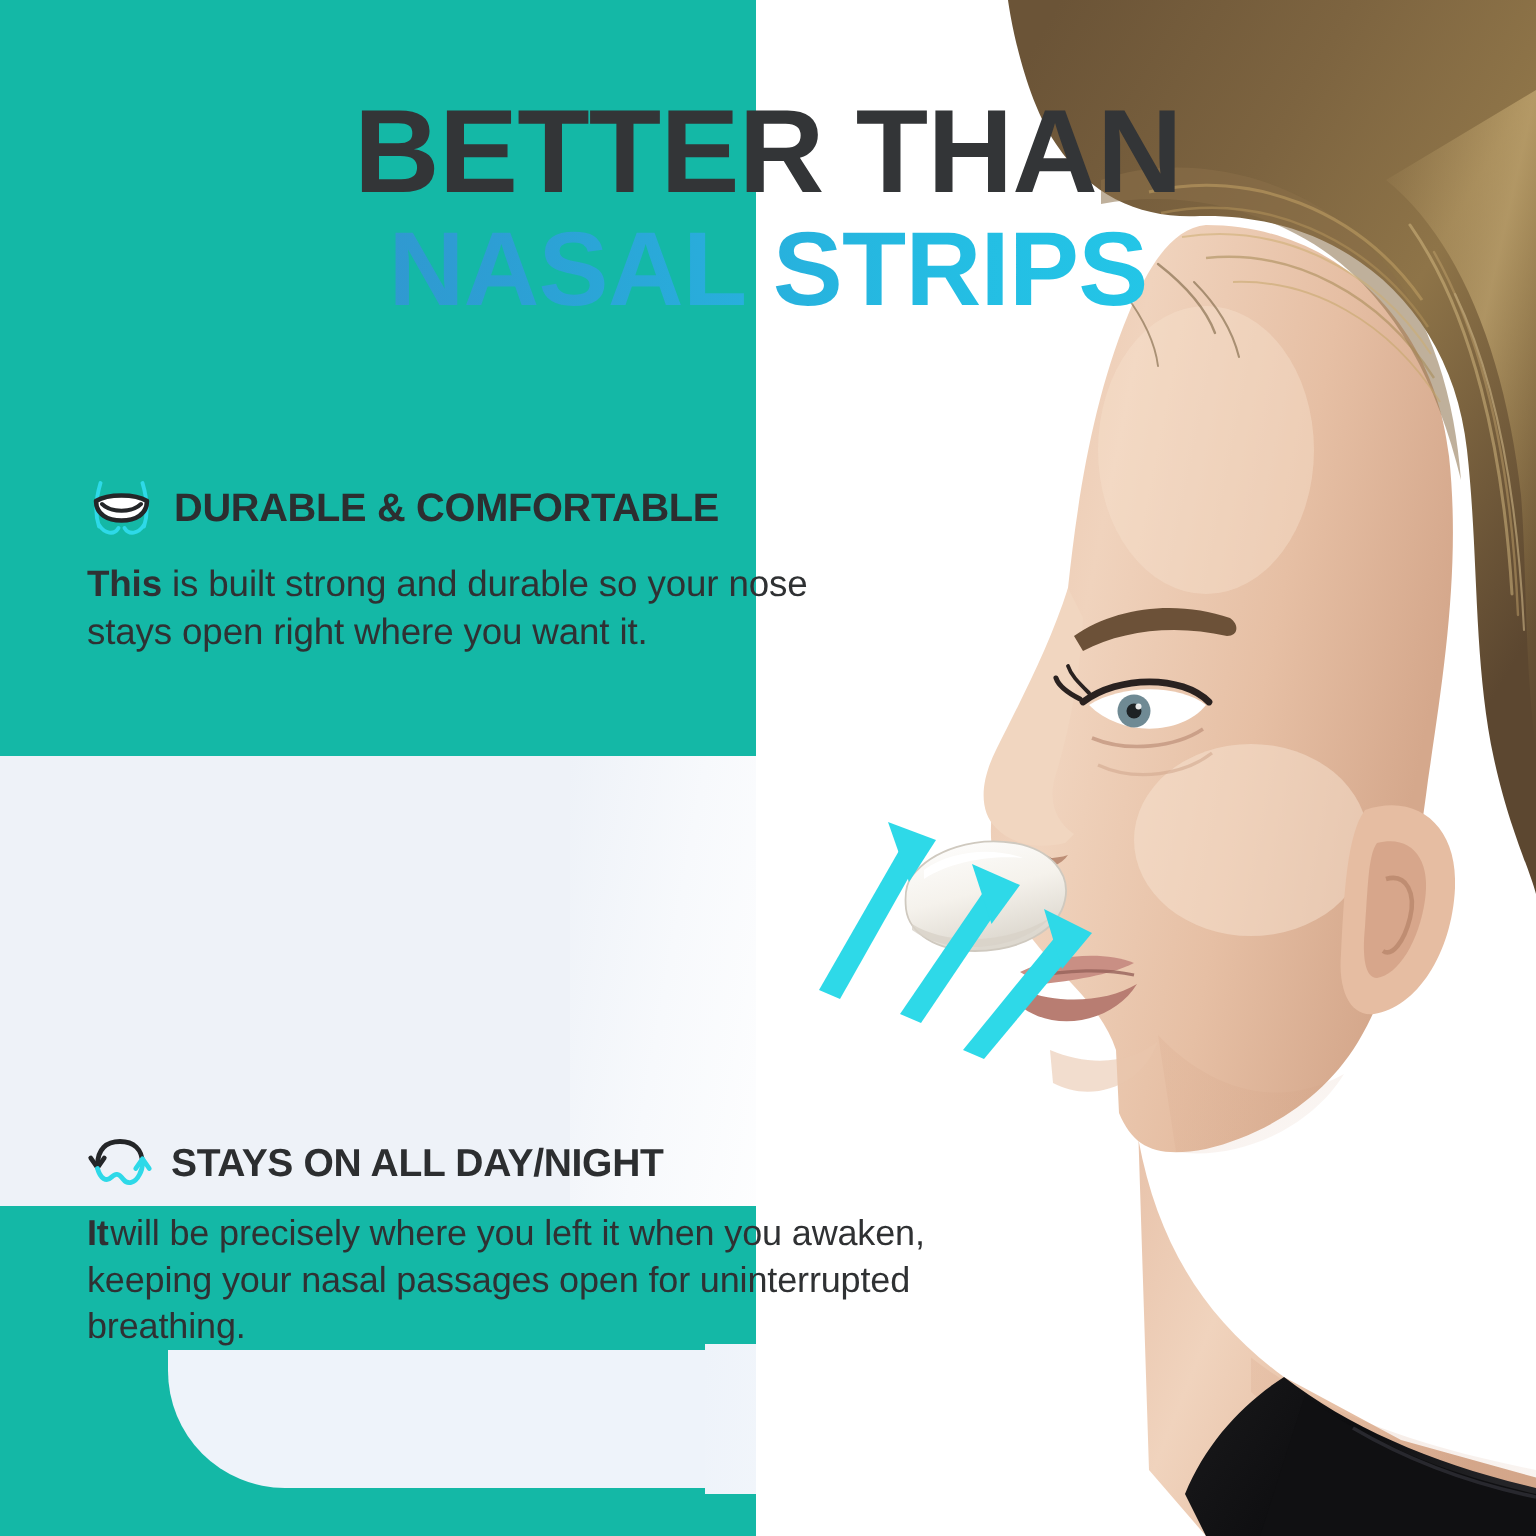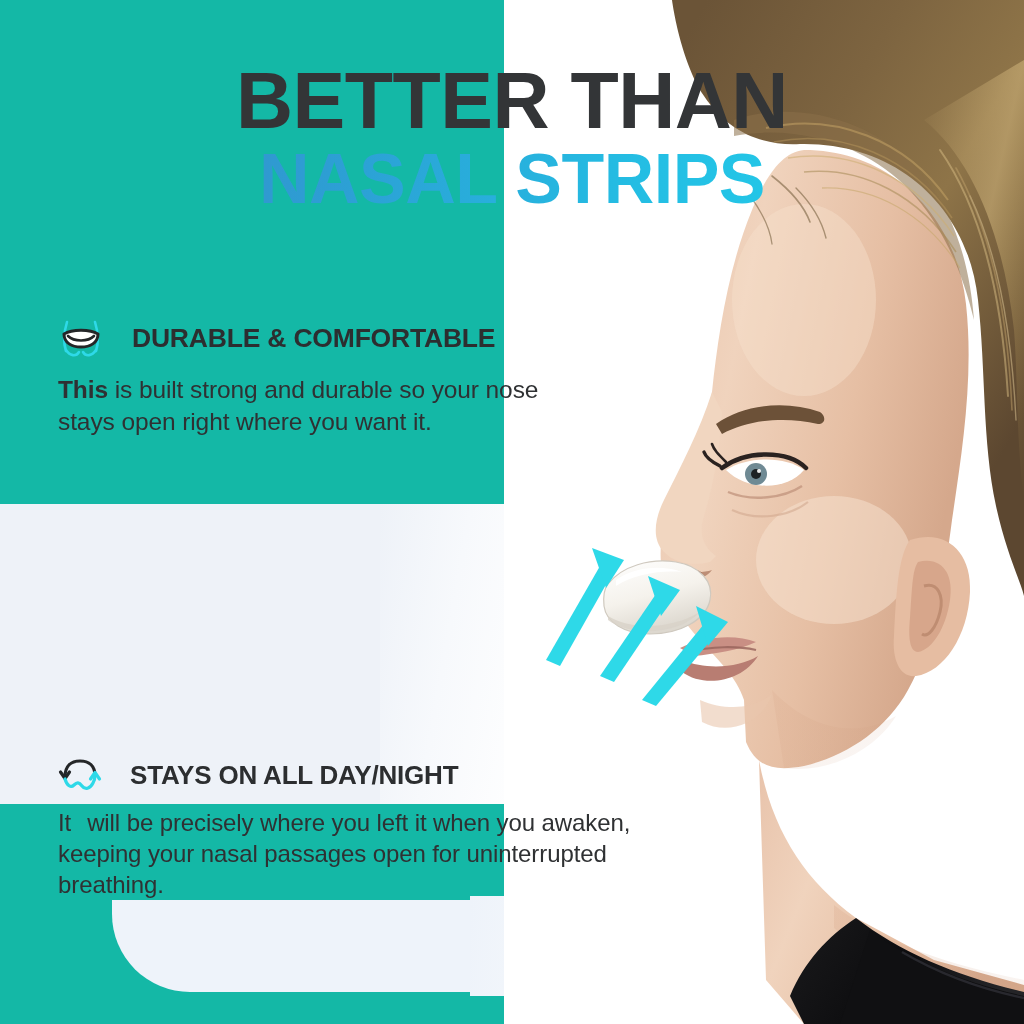--- a/index.html
+++ b/index.html
@@ -80,21 +80,21 @@
     -webkit-text-fill-color:transparent;
   }
 
   
   .features { position:absolute; left:0; top:0; width:640px; z-index:5; }
   .feature { position:absolute; }
   .feature-1 { left:58px; top:316px; width:540px; }
   .feature-2 { left:58px; top:546px; width:470px; }
   .feature-3 { left:58px; top:755px; width:600px; }
 
-  .f-head { display:flex; align-items:center; gap:28px; }
+  .f-head { display:flex; align-items:center; gap:12px; }
   .f-icon { width:46px; height:44px; flex:0 0 46px; display:block; }
   .feature-2 .f-icon { width:38px; height:44px; flex:0 0 38px; }
   .feature-3 .f-icon { width:44px; height:40px; flex:0 0 44px; }
   .f-title {
     font-size:26.5px;
     font-weight:700;
     color:#2c2e30;
     letter-spacing:-0.2px;
     white-space:nowrap;
   }
@@ -105,21 +105,21 @@
     margin-top:11px;
     font-size:24.5px;
     line-height:1.30;
     color:#2f3133;
     letter-spacing:-0.1px;
   }
   .feature-1 .f-body { margin-top:14px; }
   .feature-2 .f-body { font-size:24.5px; margin-top:14px; }
   .feature-3 .f-body { font-size:24px; margin-top:12px; }
   .f-lead { font-weight:700;text-align:center; }
-  .f-lead-sp { font-weight:400; margin-right:16px; }
+  .f-lead-sp { font-weight:700; margin-right:1px; }
 </style>
 </head>
 <body>
 
 <div id="canvas">
 
   <div class="tint-topright"></div>
   <div class="panel-mid"></div>
   <div class="panel-mid-fade"></div>
   <div class="panel-low"></div>

